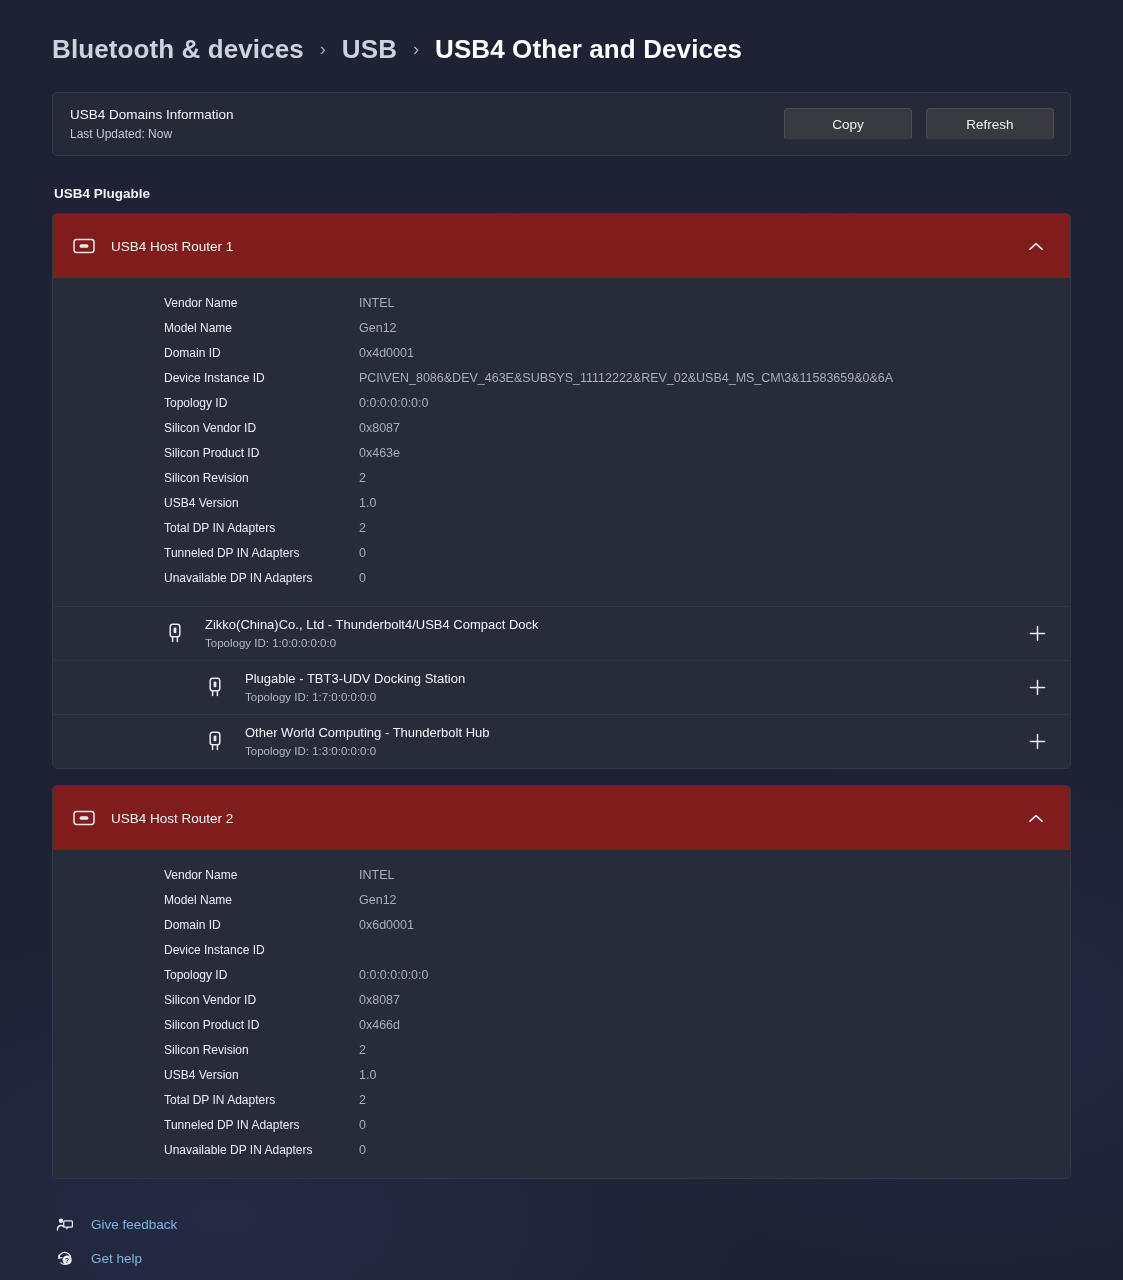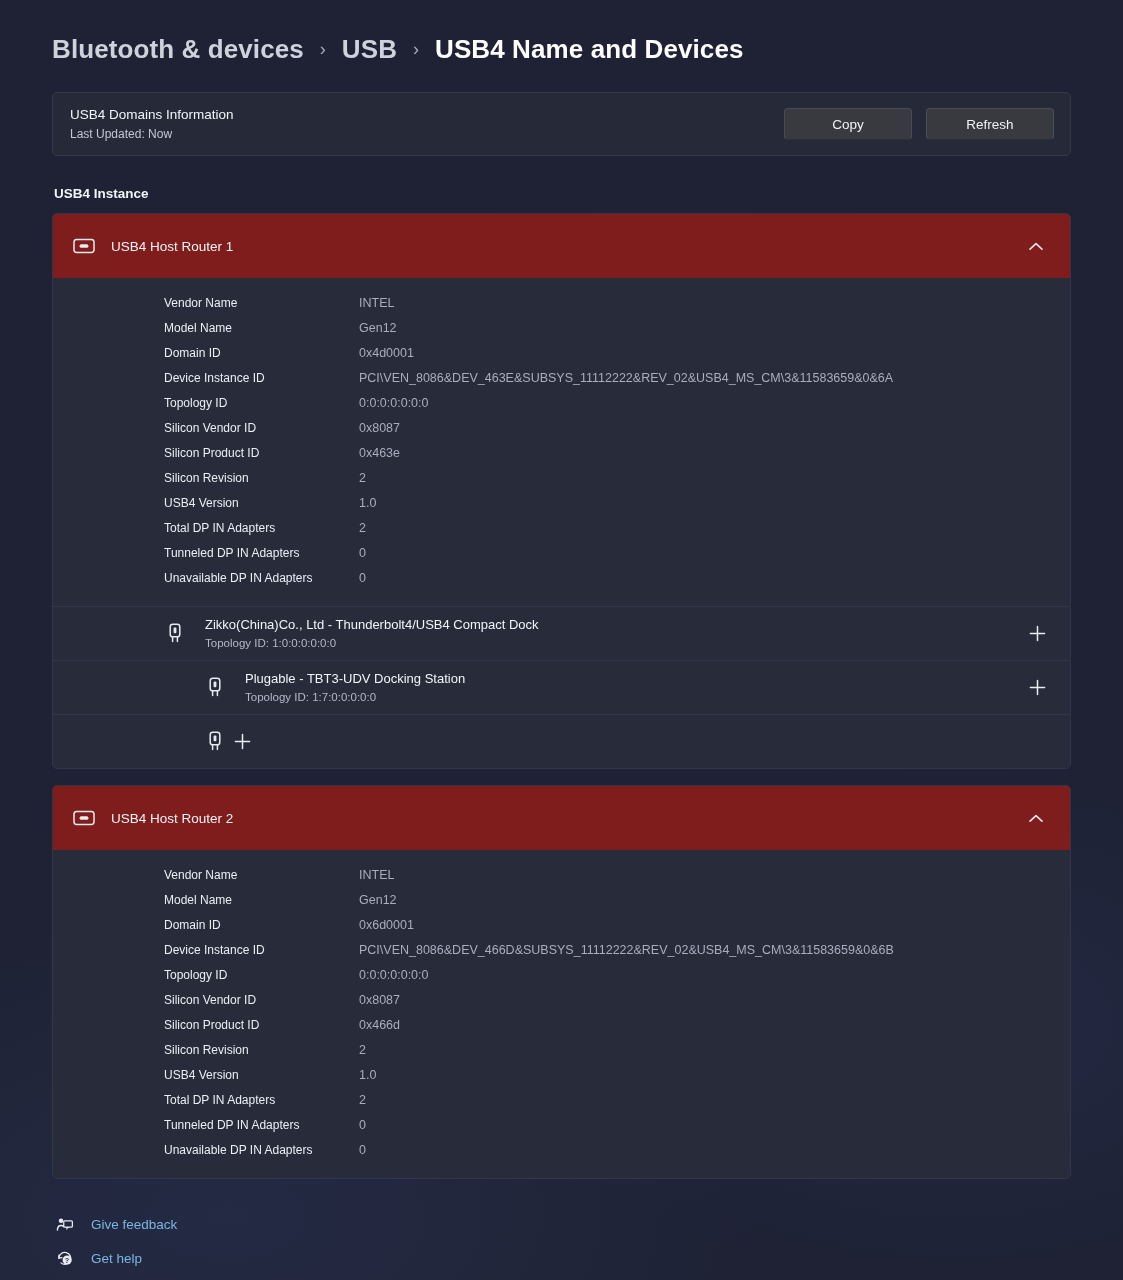--- a/index.html
+++ b/index.html
@@ -131,38 +131,38 @@
 </head>
 <body>
 
 <div class="page">
 
   <div class="breadcrumb">
     <span class="crumb-link">Bluetooth &amp; devices</span>
     <span class="crumb-sep">›</span>
     <span class="crumb-link">USB</span>
     <span class="crumb-sep">›</span>
-    <span class="crumb-current">USB4 Name and Devices</span>
+    <span class="crumb-current">USB4 Other and Devices</span>
   </div>
 
   <div class="info-card">
     <div class="info-texts">
       <div class="info-title">USB4 Domains Information</div>
       <div class="info-sub">
         <span class="lbl">Last Updated:</span>
         <span>Now</span>
       </div>
     </div>
     <div class="btn-row">
       <div class="btn">Copy</div>
       <div class="btn">Refresh</div>
     </div>
   </div>
 
-  <div class="section-title">USB4 Instance</div>
+  <div class="section-title">USB4 Plugable</div>
 
   <div id="routers">
       <div class="expander">
         <div class="expander-header">
           <span class="hdr-icon">
             <svg width="22" height="16" viewBox="0 0 22 16" fill="none">
               <rect x="1" y="1.6" width="20" height="12.8" rx="2.6" stroke="currentColor" stroke-width="1.5"></rect>
               <rect x="6.6" y="6.2" width="8.8" height="3.6" rx="1.5" fill="currentColor"></rect>
             </svg>
           </span>
@@ -260,20 +260,24 @@
           </span>
         </div>
         <div class="device-row depth1" style="padding-left:150px">
           <span class="dev-icon">
             <svg width="16" height="22" viewBox="0 0 16 22" fill="none">
               <rect x="3.2" y="1.2" width="9.6" height="12.6" rx="2.6" stroke="currentColor" stroke-width="1.5"></rect>
               <rect x="6.6" y="4.6" width="2.8" height="5.6" rx="1" fill="currentColor"></rect>
               <path d="M5.6 14.2v4.4M10.4 14.2v4.4" stroke="currentColor" stroke-width="1.5" stroke-linecap="round"></path>
             </svg>
           </span>
+          <span class="dev-texts">
+            <span class="dev-name" style="display:block">Other World Computing - Thunderbolt Hub</span>
+            <span class="dev-topo" style="display:block"><span class="lbl">Topology ID:</span> <span>1:3:0:0:0:0:0</span></span>
+          </span>
           <span class="plus">
             <svg width="17" height="17" viewBox="0 0 17 17" fill="none">
               <path d="M8.5 1.4v14.2M1.4 8.5h14.2" stroke="currentColor" stroke-width="1.5" stroke-linecap="round"></path>
             </svg>
           </span>
         </div>
       </div>
       <div class="expander">
         <div class="expander-header">
           <span class="hdr-icon">
@@ -297,21 +301,20 @@
           <div class="prop-row">
             <span class="prop-key">Model Name</span>
             <span class="prop-val">Gen12</span>
           </div>
           <div class="prop-row">
             <span class="prop-key">Domain ID</span>
             <span class="prop-val">0x6d0001</span>
           </div>
           <div class="prop-row">
             <span class="prop-key">Device Instance ID</span>
-            <span class="prop-val">PCI\VEN_8086&amp;DEV_466D&amp;SUBSYS_11112222&amp;REV_02&amp;USB4_MS_CM\3&amp;11583659&amp;0&amp;6B</span>
           </div>
           <div class="prop-row">
             <span class="prop-key">Topology ID</span>
             <span class="prop-val">0:0:0:0:0:0:0</span>
           </div>
           <div class="prop-row">
             <span class="prop-key">Silicon Vendor ID</span>
             <span class="prop-val">0x8087</span>
           </div>
           <div class="prop-row">

